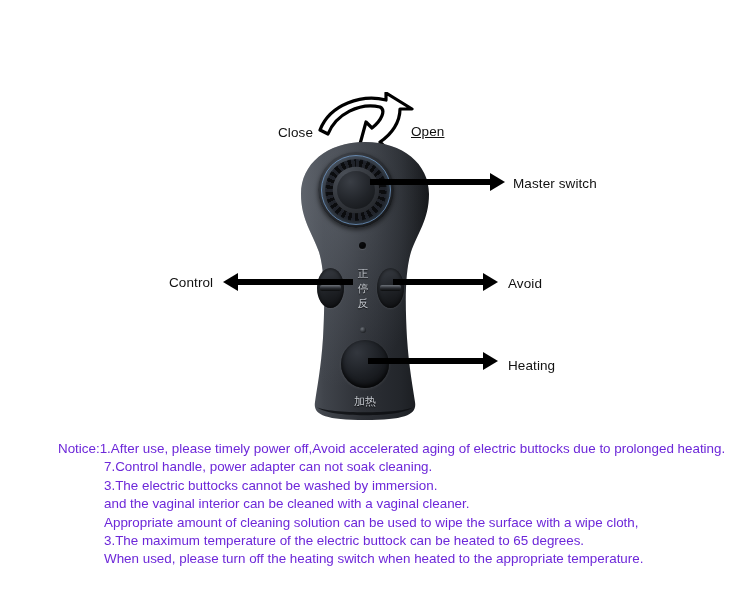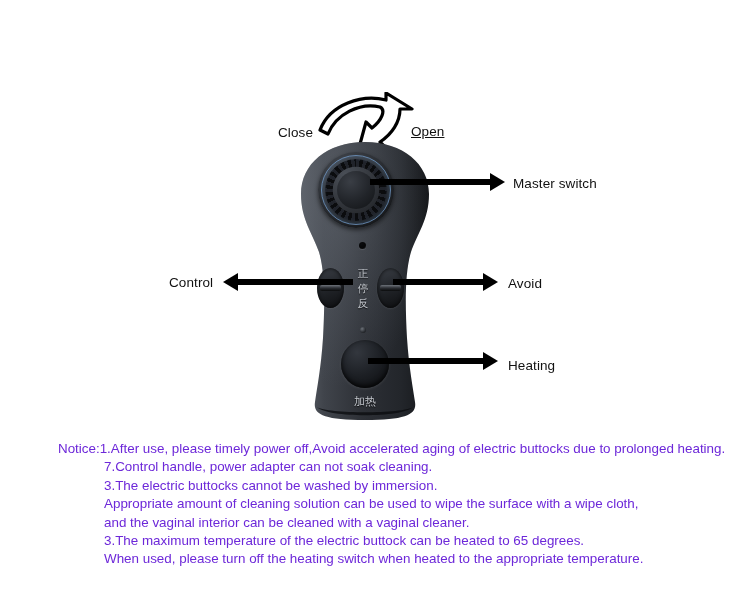--- a/index.html
+++ b/index.html
@@ -311,19 +311,19 @@
   <div class="callout-label" style="left:508px; top:358px;">Heating</div>
 
   <div class="arrow-line" style="left:238px; top:279px; width:115px;"></div>
   <div class="arrow-head-left" style="left:223px; top:273px;"></div>
   <div class="callout-label" style="left:169px; top:275px;">Control</div>
 
   <div id="notice">
     <div class="nline">Notice:1.After use, please timely power off,Avoid accelerated aging of electric buttocks due to prolonged heating.</div>
     <div class="nline indent">7.Control handle, power adapter can not soak cleaning.</div>
     <div class="nline indent">3.The electric buttocks cannot be washed by immersion.</div>
+    <div class="nline indent">and the vaginal interior can be cleaned with a vaginal cleaner.</div>
     <div class="nline indent">Appropriate amount of cleaning solution can be used to wipe the surface with a wipe cloth,</div>
-    <div class="nline indent">and the vaginal interior can be cleaned with a vaginal cleaner.</div>
     <div class="nline indent">3.The maximum temperature of the electric buttock can be heated to 65 degrees.</div>
     <div class="nline indent">When used, please turn off the heating switch when heated to the appropriate temperature.</div>
   </div>
 
 </div>
 
 </body></html>

